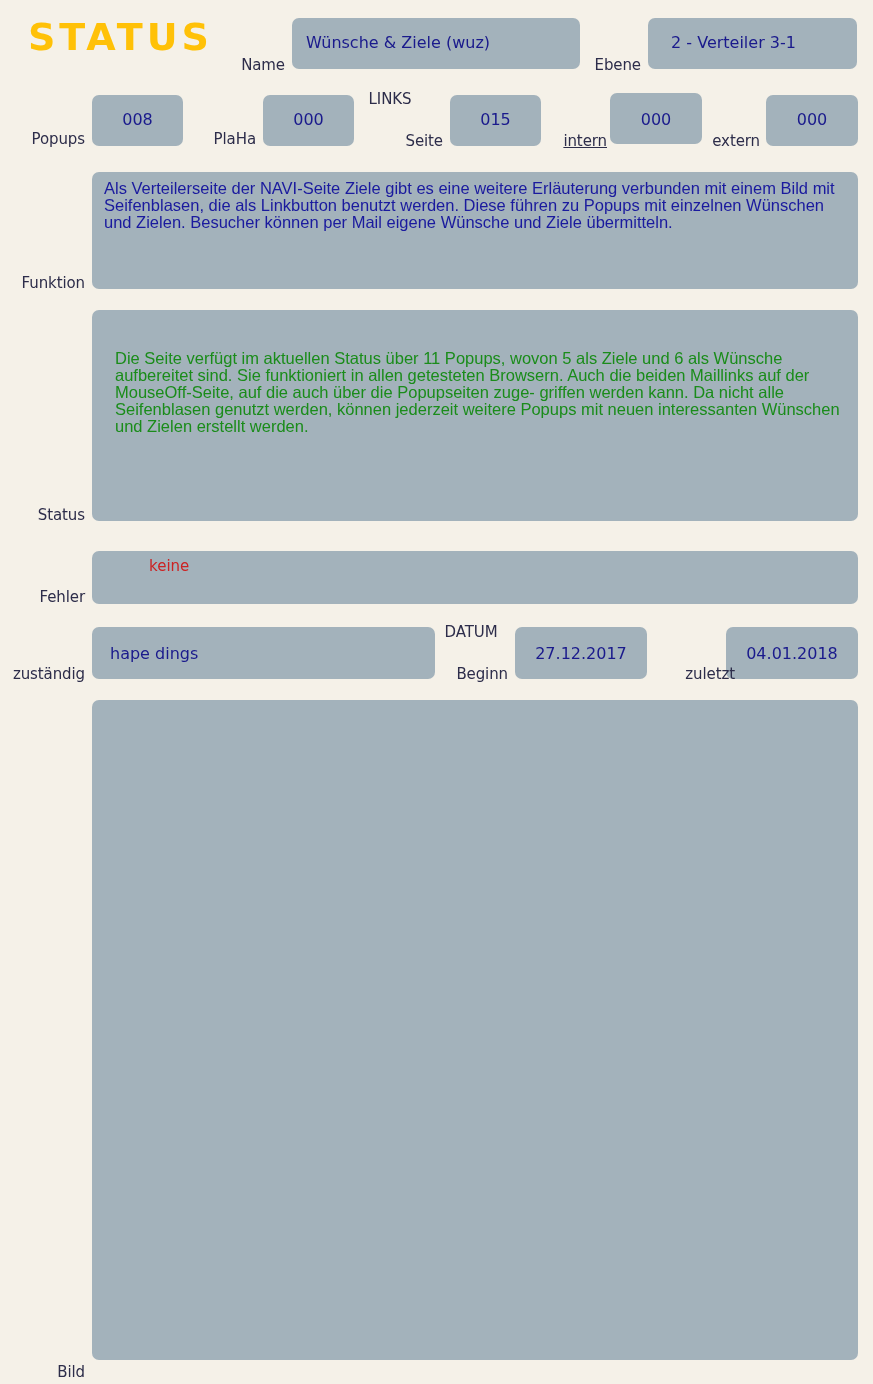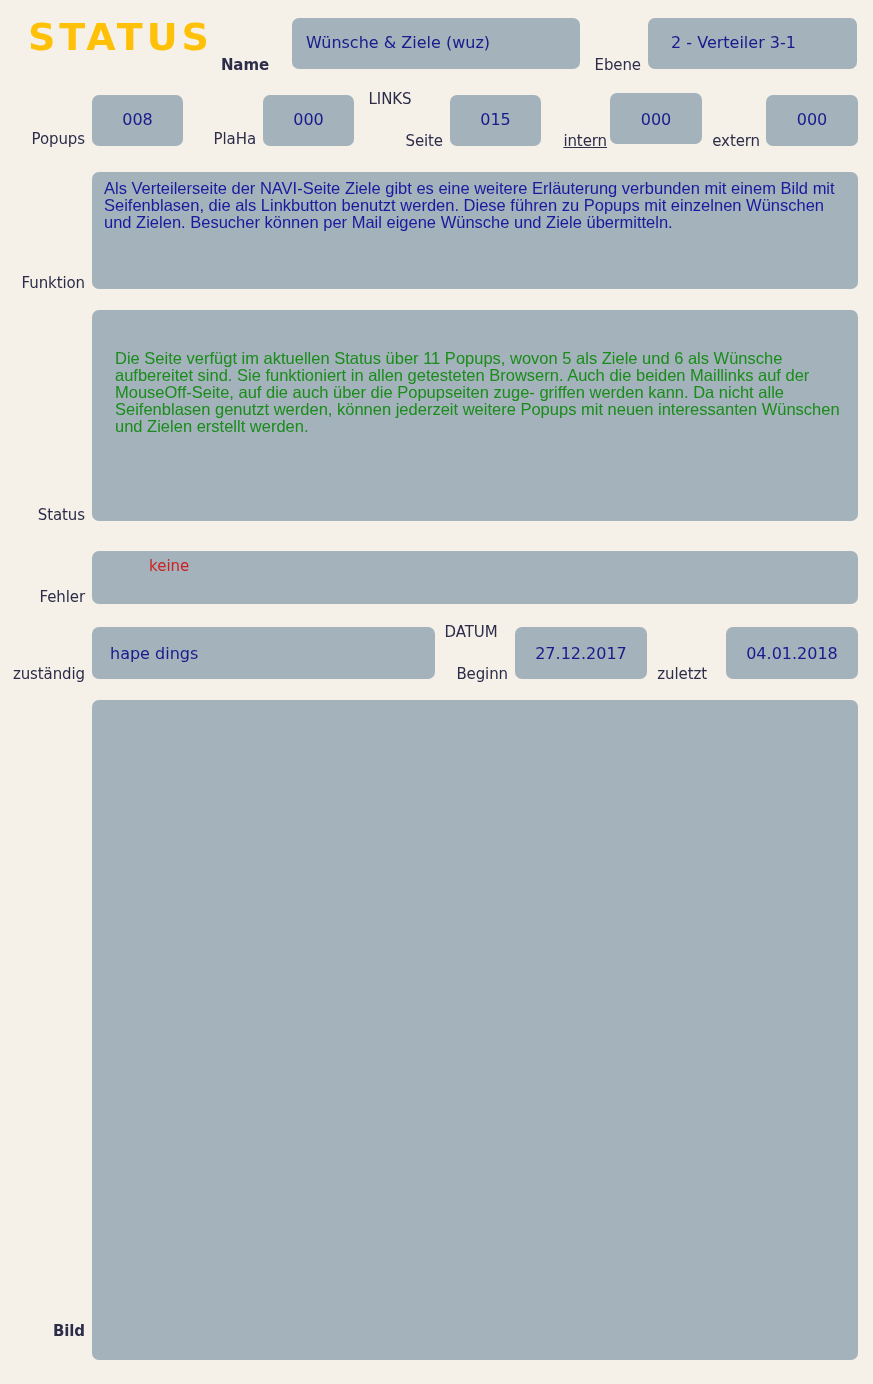--- a/index.html
+++ b/index.html
@@ -68,21 +68,21 @@
 </style>
 </head>
 <body>
 
 <div class="page">
 
   <div class="title">STATUS</div>
 
   <div class="box" style="left:292px; top:18px; width:288px; height:51px;"></div>
   <div class="val" style="left:306px; top:33px; width:260px;">Wünsche &amp; Ziele (wuz)</div>
-  <div class="label" style="left:164px; top:56px; width:105px;font-weight:bold;">Name</div>
+  <div class="label" style="left:180px; top:56px; width:105px;">Name</div>
 
   <div class="box" style="left:648px; top:18px; width:209px; height:51px;"></div>
   <div class="val c" style="left:629px; top:33px; width:209px;">2 - Verteiler 3-1</div>
   <div class="label" style="left:528px; top:56px; width:113px;">Ebene</div>
 
   <div class="label center" style="left:360px; top:90px; width:60px;">LINKS</div>
 
   <div class="box" style="left:92px; top:95px; width:91px; height:51px;"></div>
   <div class="val c" style="left:92px; top:110px; width:91px;">008</div>
   <div class="label" style="left:5px; top:130px; width:80px;">Popups</div>
@@ -120,20 +120,20 @@
   <div class="label" style="left:0px; top:665px; width:85px;">zuständig</div>
 
   <div class="label center" style="left:438px; top:623px; width:66px;">DATUM</div>
 
   <div class="box" style="left:515px; top:627px; width:132px; height:52px;"></div>
   <div class="val c" style="left:515px; top:644px; width:132px;">27.12.2017</div>
   <div class="label" style="left:432px; top:665px; width:76px;">Beginn</div>
 
   <div class="box" style="left:726px; top:627px; width:132px; height:52px;"></div>
   <div class="val c" style="left:726px; top:644px; width:132px;">04.01.2018</div>
-  <div class="label" style="left:628px; top:665px; width:79px;">zuletzt</div>
+  <div class="label" style="left:656px; top:665px; width:79px;">zuletzt</div>
 
   <div class="box" style="left:92px; top:700px; width:766px; height:660px;">
     <div class="para blue" style="position:absolute; left:14px; top:10px; width:730px;"></div>
   </div>
-  <div class="label" style="left:0px; top:1322px; width:85px;font-weight:bold;">Bild</div>
+  <div class="label" style="left:0px; top:1363px; width:85px;">Bild</div>
 
 </div>
 
 </body></html>

